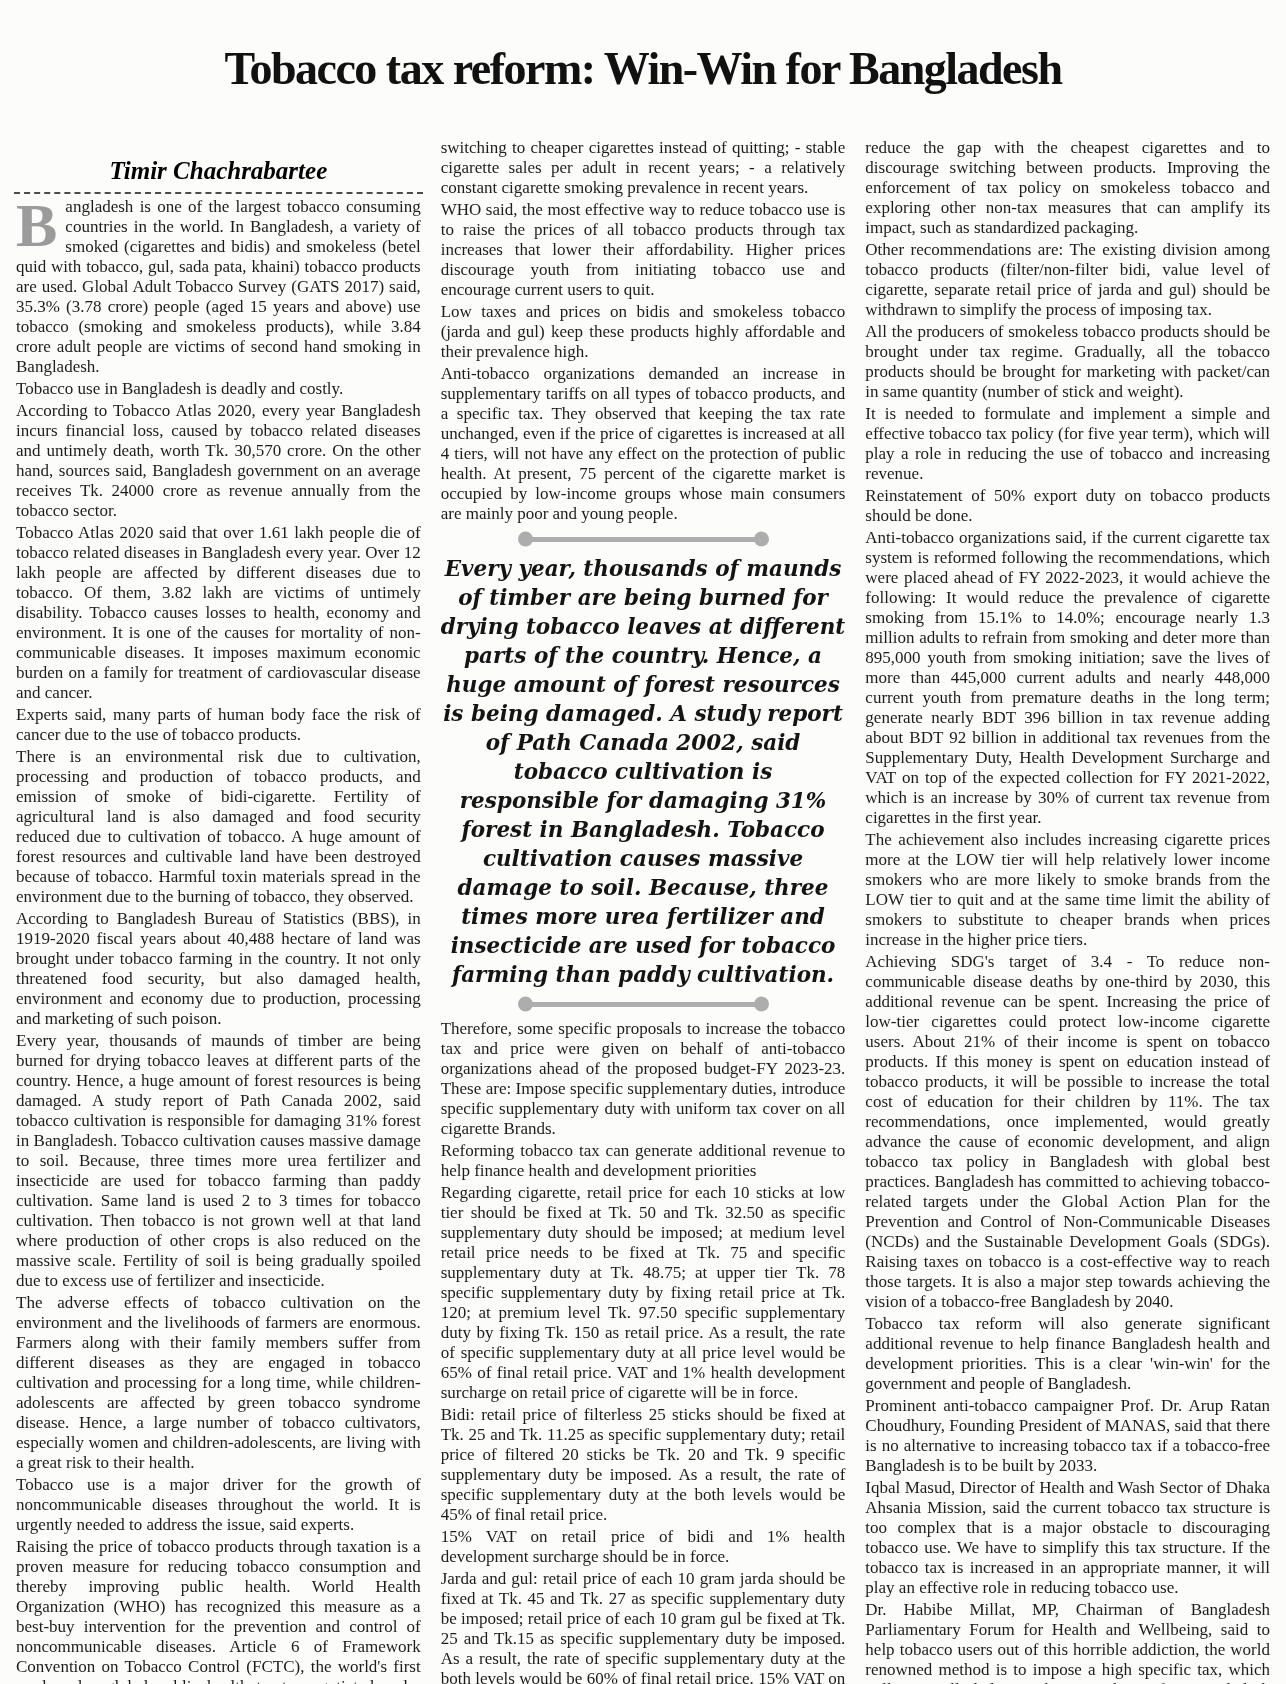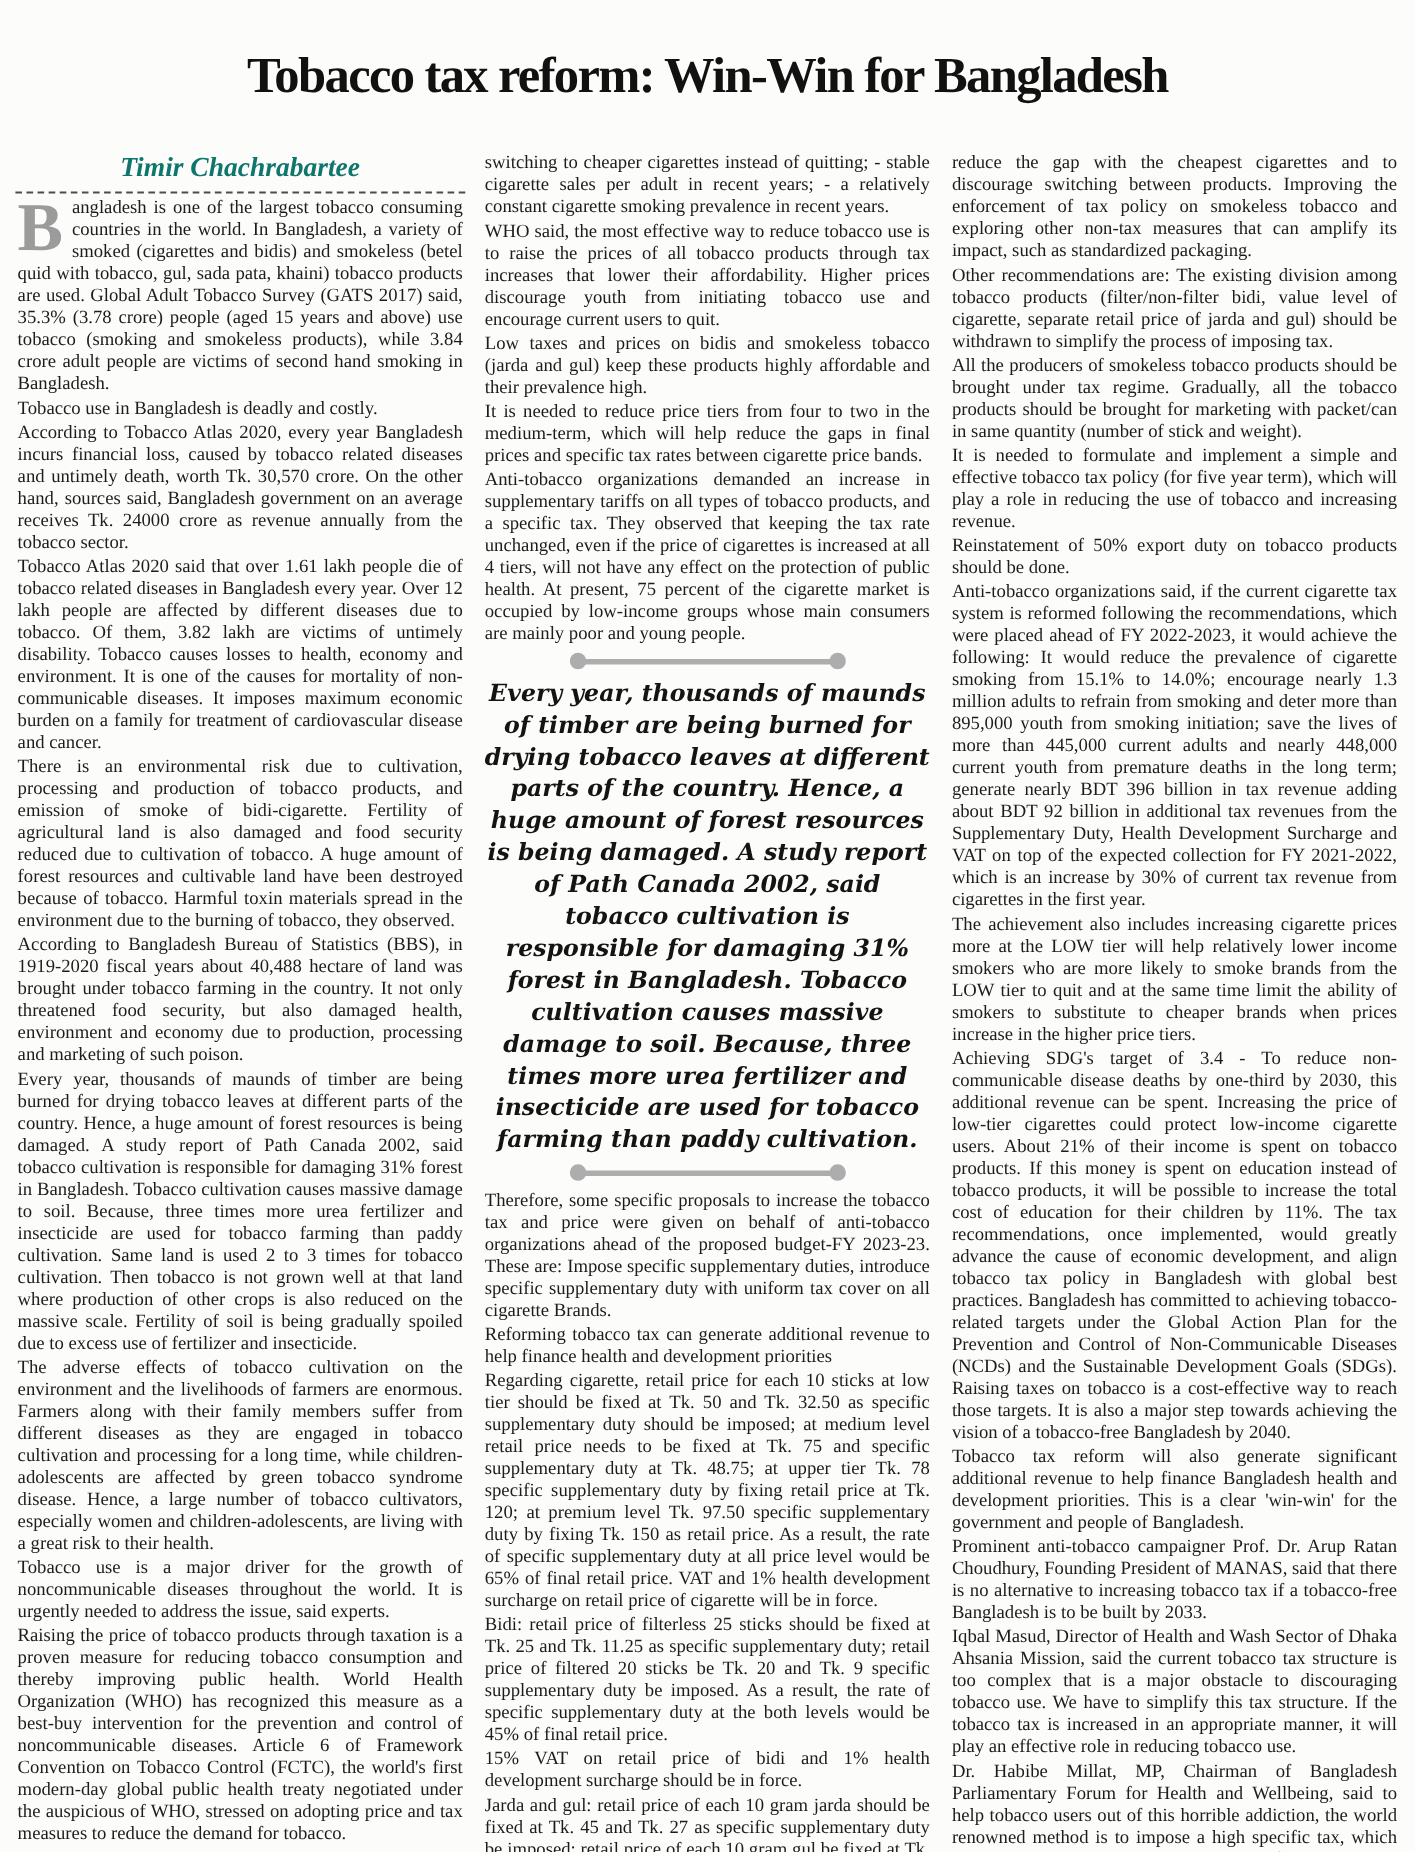--- a/index.html
+++ b/index.html
@@ -37,22 +37,22 @@
     font-size: 17px;
     line-height: 20px;
     text-align: justify;
   }
   .byline {
     font-weight: bold;
     font-style: italic;
     font-size: 25px;
     text-align: center;
     line-height: 30px;
-    margin: 2px 0 6px 0;
-    color: #0f766e;
+    margin: 20px 0 6px 0;
+    color: #000000;
   }
   .byline-rule {
     border: none;
     border-top: 2px dashed #4c4c4c;
     margin: 0 0 3px 0;
   }
   .para {
     margin: 2px;
     padding: 0;
   }
@@ -103,32 +103,32 @@
   <h1 class="headline">Tobacco tax reform: Win-Win for Bangladesh</h1>
 
   <div class="columns">
     <div class="column">
       <div class="byline">Timir Chachrabartee</div>
       <hr class="byline-rule">
     <p class="para"><span class="dropcap">B</span><span>angladesh is one of the largest tobacco consuming countries in the world. In Bangladesh, a variety of smoked (cigarettes and bidis) and smokeless (betel quid with tobacco, gul, sada pata, khaini) tobacco products are used. Global Adult Tobacco Survey (GATS 2017) said, 35.3% (3.78 crore) people (aged 15 years and above) use tobacco (smoking and smokeless products), while 3.84 crore adult people are victims of second hand smoking in Bangladesh.</span></p>
         <p class="para">Tobacco use in Bangladesh is deadly and costly.</p>
         <p class="para">According to Tobacco Atlas 2020, every year Bangladesh incurs financial loss, caused by tobacco related diseases and untimely death, worth Tk. 30,570 crore. On the other hand, sources said, Bangladesh government on an average receives Tk. 24000 crore as revenue annually from the tobacco sector.</p>
         <p class="para">Tobacco Atlas 2020 said that over 1.61 lakh people die of tobacco related diseases in Bangladesh every year. Over 12 lakh people are affected by different diseases due to tobacco. Of them, 3.82 lakh are victims of untimely disability. Tobacco causes losses to health, economy and environment. It is one of the causes for mortality of non-communicable diseases. It imposes maximum economic burden on a family for treatment of cardiovascular disease and cancer.</p>
+        <p class="para">Experts said, many parts of human body face the risk of cancer due to the use of tobacco products.</p>
         <p class="para">There is an environmental risk due to cultivation, processing and production of tobacco products, and emission of smoke of bidi-cigarette. Fertility of agricultural land is also damaged and food security reduced due to cultivation of tobacco. A huge amount of forest resources and cultivable land have been destroyed because of tobacco. Harmful toxin materials spread in the environment due to the burning of tobacco, they observed.</p>
         <p class="para">According to Bangladesh Bureau of Statistics (BBS), in 1919-2020 fiscal years about 40,488 hectare of land was brought under tobacco farming in the country. It not only threatened food security, but also damaged health, environment and economy due to production, processing and marketing of such poison.</p>
         <p class="para">Every year, thousands of maunds of timber are being burned for drying tobacco leaves at different parts of the country. Hence, a huge amount of forest resources is being damaged. A study report of Path Canada 2002, said tobacco cultivation is responsible for damaging 31% forest in Bangladesh. Tobacco cultivation causes massive damage to soil. Because, three times more urea fertilizer and insecticide are used for tobacco farming than paddy cultivation. Same land is used 2 to 3 times for tobacco cultivation. Then tobacco is not grown well at that land where production of other crops is also reduced on the massive scale. Fertility of soil is being gradually spoiled due to excess use of fertilizer and insecticide.</p>
         <p class="para">The adverse effects of tobacco cultivation on the environment and the livelihoods of farmers are enormous. Farmers along with their family members suffer from different diseases as they are engaged in tobacco cultivation and processing for a long time, while children-adolescents are affected by green tobacco syndrome disease. Hence, a large number of tobacco cultivators, especially women and children-adolescents, are living with a great risk to their health.</p>
         <p class="para">Tobacco use is a major driver for the growth of noncommunicable diseases throughout the world. It is urgently needed to address the issue, said experts.</p>
         <p class="para">Raising the price of tobacco products through taxation is a proven measure for reducing tobacco consumption and thereby improving public health. World Health Organization (WHO) has recognized this measure as a best-buy intervention for the prevention and control of noncommunicable diseases. Article 6 of Framework Convention on Tobacco Control (FCTC), the world's first modern-day global public health treaty negotiated under the auspicious of WHO, stressed on adopting price and tax measures to reduce the demand for tobacco.</p>
       </div>
     <div class="column">
         <p class="para">switching to cheaper cigarettes instead of quitting; - stable cigarette sales per adult in recent years; - a relatively constant cigarette smoking prevalence in recent years.</p>
         <p class="para">WHO said, the most effective way to reduce tobacco use is to raise the prices of all tobacco products through tax increases that lower their affordability. Higher prices discourage youth from initiating tobacco use and encourage current users to quit.</p>
         <p class="para">Low taxes and prices on bidis and smokeless tobacco (jarda and gul) keep these products highly affordable and their prevalence high.</p>
-        <p class="para">It is needed to reduce price tiers from four to two in the medium-term, which will help reduce the gaps in final prices and specific tax rates between cigarette price bands.</p>
         <p class="para">Anti-tobacco organizations demanded an increase in supplementary tariffs on all types of tobacco products, and a specific tax. They observed that keeping the tax rate unchanged, even if the price of cigarettes is increased at all 4 tiers, will not have any effect on the protection of public health.  At present, 75 percent of the cigarette market is occupied by low-income groups whose main consumers are mainly poor and young people.</p>
         <div class="pq-divider"></div>
         <p class="pullquote">Every year, thousands of maunds of timber are being burned for drying tobacco leaves at different parts of the country. Hence, a huge amount of forest resources is being damaged. A study report of Path Canada 2002, said tobacco cultivation is responsible for damaging 31% forest in Bangladesh. Tobacco cultivation causes massive damage to soil. Because, three times more urea fertilizer and insecticide are used for tobacco farming than paddy cultivation.</p>
         <div class="pq-divider"></div>
         <p class="para">Therefore, some specific proposals to increase the tobacco tax and price were given on behalf of anti-tobacco organizations ahead of the proposed budget-FY 2023-23. These are: Impose specific supplementary duties, introduce specific supplementary duty with uniform tax cover on all cigarette Brands.</p>
         <p class="para">Reforming tobacco tax can generate additional revenue to help finance health and development priorities</p>
         <p class="para">Regarding cigarette, retail price for each 10 sticks at low tier should be fixed at Tk. 50 and Tk. 32.50 as specific supplementary duty should be imposed; at medium level retail price needs to be fixed at Tk. 75 and specific supplementary duty at Tk. 48.75; at upper tier Tk. 78 specific supplementary duty by fixing retail price at Tk. 120; at premium level Tk. 97.50 specific supplementary duty by fixing Tk. 150 as retail price. As a result, the rate of specific supplementary duty at all price level would be 65% of final retail price. VAT and 1% health development surcharge on retail price of cigarette will be in force.</p>
         <p class="para">Bidi: retail price of filterless 25 sticks should be fixed at Tk. 25 and Tk. 11.25 as specific supplementary duty; retail price of filtered 20 sticks be Tk. 20 and Tk. 9 specific supplementary duty be imposed. As a result, the rate of specific supplementary duty at the both levels would be 45% of final retail price.</p>
         <p class="para">15% VAT on retail price of bidi and 1% health development surcharge should be in force.</p>
         <p class="para">Jarda and gul: retail price of each 10 gram jarda should be fixed at Tk. 45 and Tk. 27 as specific supplementary duty be imposed; retail price of each 10 gram gul be fixed at Tk. 25 and Tk.15 as specific supplementary duty be imposed. As a result, the rate of specific supplementary duty at the both levels would be 60% of final retail price. 15% VAT on retail price of jarda and gul and 1% health development surcharge should be in force.</p>

